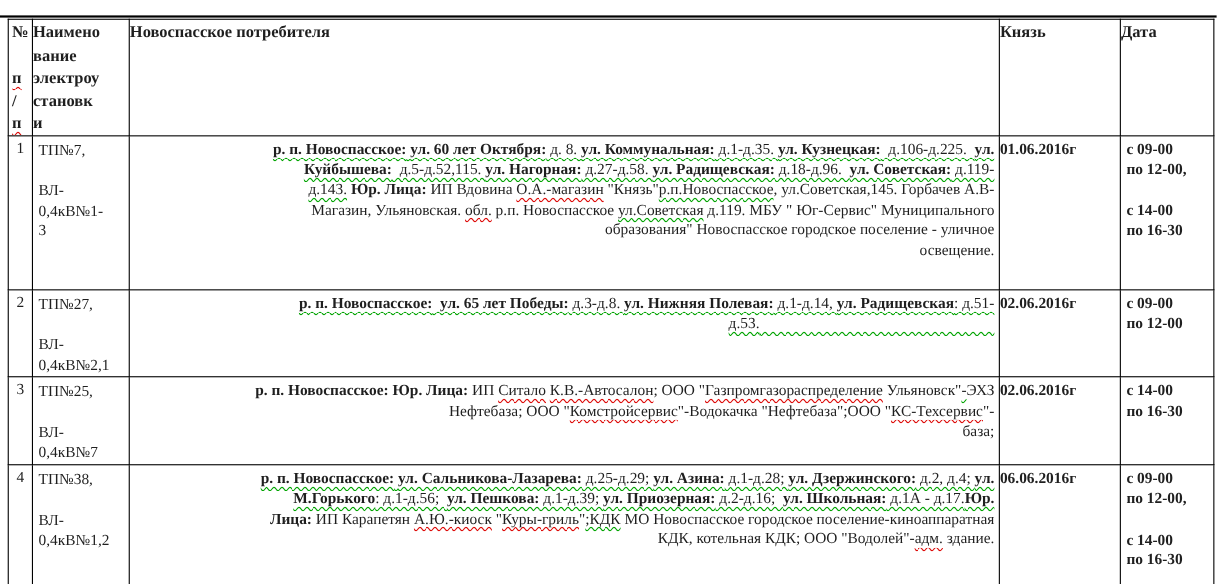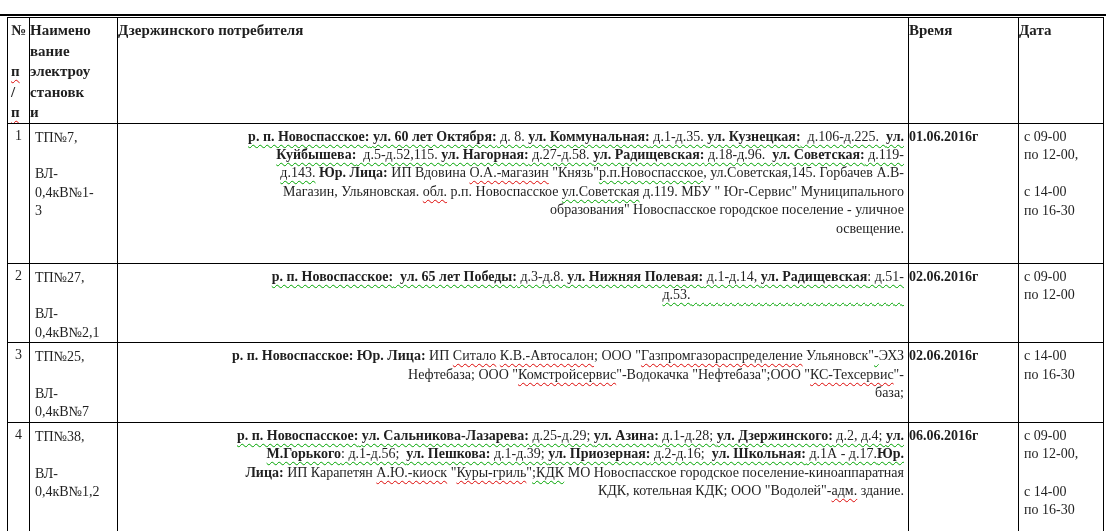--- a/index.html
+++ b/index.html
@@ -9,21 +9,21 @@
   }
   .top-rule{position:absolute;left:0;top:14px;width:1106px;height:2px;background:#000000;}
   table.schedule{position:absolute;left:7px;top:17px;border-collapse:collapse;table-layout:fixed;}
   .schedule th,.schedule td{border:1px solid #000000;vertical-align:top;overflow:hidden;padding:0;}
   .schedule th{font-size:15px;font-weight:bold;line-height:20.5px;text-align:left;padding-top:2px;}
   th.h-no{text-align:left;padding-left:3px;white-space:pre;}
   td.c-no{text-align:center;font-size:14px;padding-top:4px;}
   td.c-inst{font-weight:normal;font-size:14px;line-height:18.4px;padding:5px 2px 0 5px;white-space:pre;}
   td.c-cons{font-size:14px;line-height:18.4px;padding:4px 4px 0 6px;white-space:pre;text-align:right;}
   td.c-date{font-weight:bold;font-size:14px;text-align:left;padding-top:5px;}
-  td.c-time{font-weight:normal;font-size:14px;line-height:18.6px;padding:4px 0 0 5px;white-space:pre;margin-left:12px;}
+  td.c-time{font-weight:bold;font-size:14px;line-height:18.6px;padding:4px 0 0 5px;white-space:pre;margin-left:12px;}
   .b{font-weight:700;}
   .ug{text-decoration-line:underline;text-decoration-style:wavy;text-decoration-color:#00a300;
       text-decoration-thickness:1px;text-underline-offset:3px;text-decoration-skip-ink:none;}
   .ur{text-decoration-line:underline;text-decoration-style:wavy;text-decoration-color:#dd0806;
       text-decoration-thickness:1px;text-underline-offset:3px;text-decoration-skip-ink:none;}
 </style>
 </head>
 <body>
 
 <div class="canvas">
@@ -38,22 +38,22 @@
         <col style="width:85px">
     </colgroup>
     <tbody>
         <tr style="height:103px">
       <th class="h-no"><span>№</span><br><br><span class="ur">п</span><br><span>/</span><br><span class="ur">п</span></th>
       <th style="white-space:pre">Наимено
 вание
 электроу
 становк
 и</th>
-      <th>Дзержинского потребителя</th>
-      <th>Время</th>
+      <th>Новоспасское потребителя</th>
+      <th>Князь</th>
       <th>Дата</th>
     </tr>
 
     <tr style="height:140px">
       <td class="c-no">1</td>
       <td class="c-inst">ТП№7,
 
 ВЛ-
 0,4кВ№1-
 3</td>

